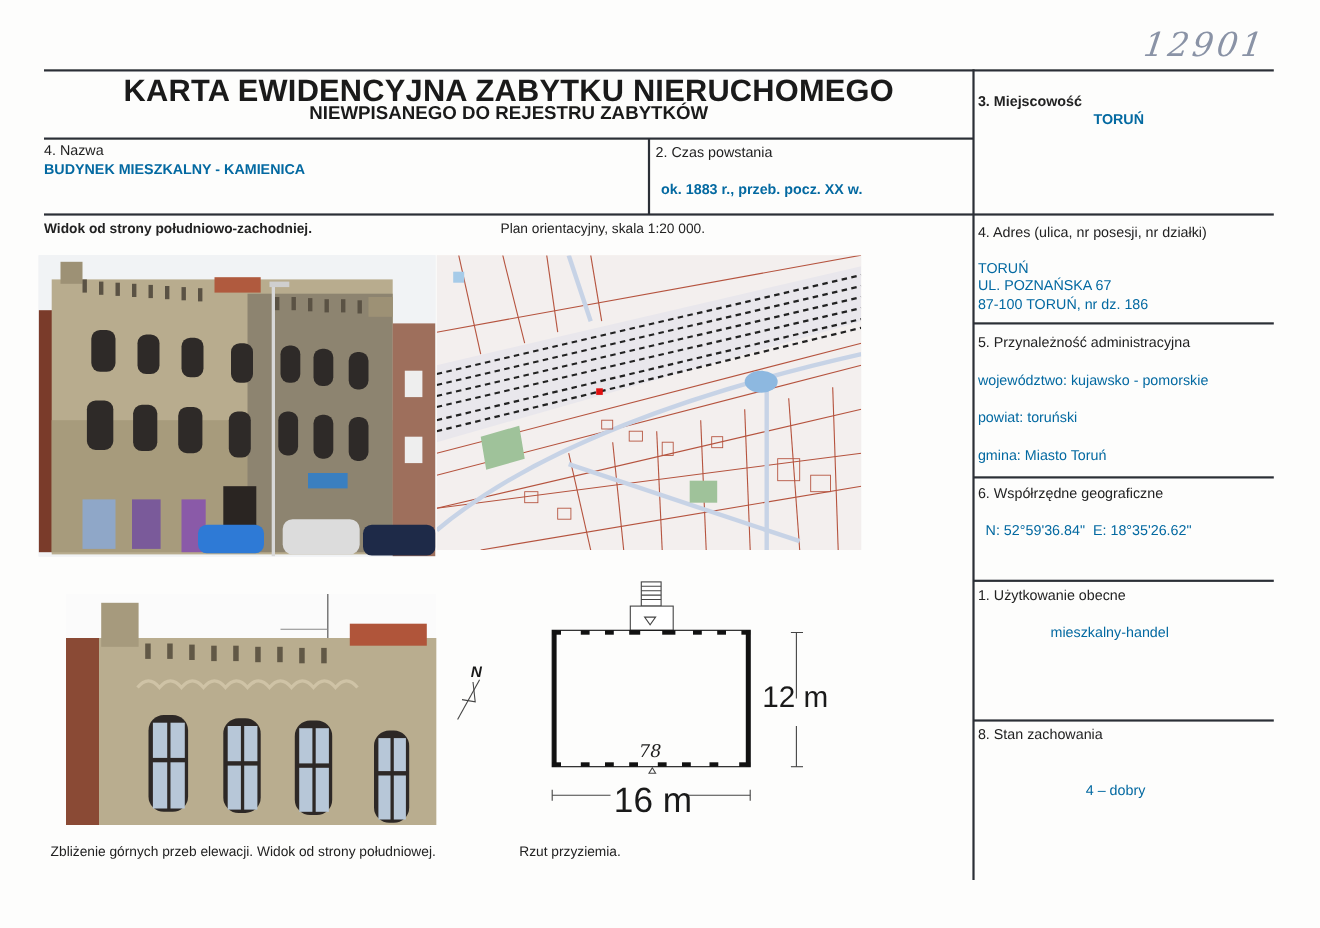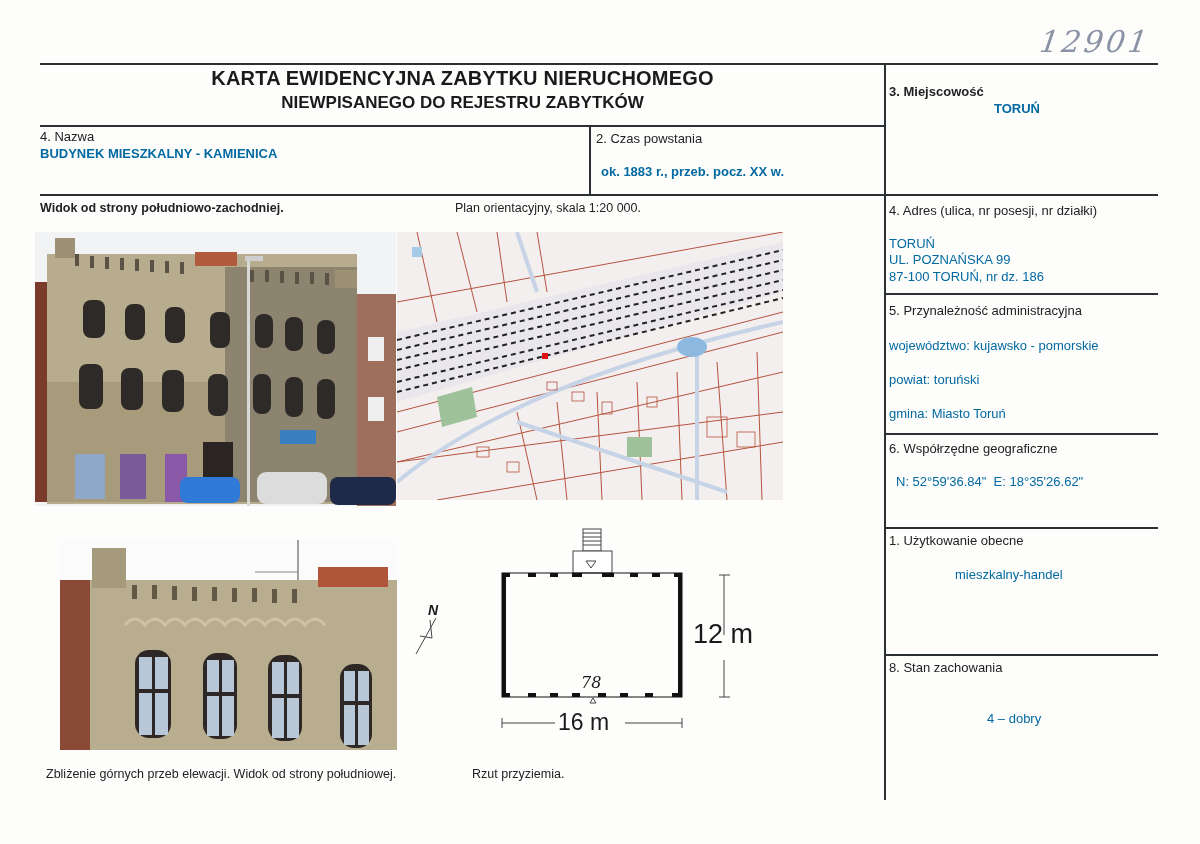--- a/index.html
+++ b/index.html
@@ -6,21 +6,21 @@
   body {
     width:1200px; height:844px; background:#fdfdfc; position:relative; overflow:hidden;
     font-family:"Liberation Sans", sans-serif; color:#1a1a1a;
   }
   .hl { position:absolute; height:2px; background:#2b2f36; }
   .vl { position:absolute; width:2px; background:#2b2f36; }
   .t { position:absolute; white-space:nowrap; }
   .lbl { font-size:13px; color:#222; }
   .val { font-size:13px; color:#0369a1; }
   .bold { font-weight:bold; }
-  .title1 { font-size:20px; font-weight:bold; left:40px; width:845px; text-align:center; top:67px; letter-spacing:0.2px;}
+  .title1 { font-size:28px; font-weight:bold; left:40px; width:845px; text-align:center; top:67px; letter-spacing:0.2px;}
   .title2 { font-size:17px; font-weight:bold; left:40px; width:845px; text-align:center; top:93px; }
   .handnum { font-family:"DejaVu Serif", serif; font-style:italic; font-size:30px; color:#8a93a6; left:1040px; top:24px; letter-spacing:3px; transform:skewX(-8deg);}
   .photo { position:absolute; overflow:hidden; }
   .caption { font-size:12.5px; color:#222; }
 </style>
 </head>
 <body>
 
 <div class="t handnum">12901</div>
 
@@ -41,21 +41,21 @@
 <div class="t val bold" style="left:40px; top:146px;">BUDYNEK MIESZKALNY - KAMIENICA</div>
 
 <div class="t lbl" style="left:596px; top:131px;">2. Czas powstania</div>
 <div class="t val bold" style="left:601px; top:164px;">ok. 1883 r., przeb. pocz. XX w.</div>
 
 <div class="t lbl" style="left:889px; top:84px;font-weight:bold;">3. Miejscowość</div>
 <div class="t val bold" style="left:994px; top:101px;">TORUŃ</div>
 
 <div class="t lbl" style="left:889px; top:203px;">4. Adres (ulica, nr posesji, nr działki)</div>
 <div class="t val" style="left:889px; top:236px;">TORUŃ</div>
-<div class="t val" style="left:889px; top:252px;">UL. POZNAŃSKA 99</div>
+<div class="t val" style="left:889px; top:252px;">UL. POZNAŃSKA 67</div>
 <div class="t val" style="left:889px; top:269px;">87-100 TORUŃ, nr dz. 186</div>
 
 <div class="t lbl" style="left:889px; top:303px;">5. Przynależność administracyjna</div>
 <div class="t val" style="left:889px; top:338px;">województwo: kujawsko - pomorskie</div>
 <div class="t val" style="left:889px; top:372px;">powiat: toruński</div>
 <div class="t val" style="left:889px; top:406px;">gmina: Miasto Toruń</div>
 
 <div class="t lbl" style="left:889px; top:441px;">6. Współrzędne geograficzne</div>
 <div class="t val" style="left:896px; top:474px; white-space:pre;">N: 52°59'36.84"  E: 18°35'26.62"</div>
 
@@ -307,13 +307,13 @@
     <line x1="229" y1="50" x2="240" y2="50" stroke="#444" stroke-width="1"></line>
     <line x1="229" y1="172" x2="240" y2="172" stroke="#444" stroke-width="1"></line>
     <line x1="12" y1="198" x2="65" y2="198" stroke="#444" stroke-width="1"></line>
     <line x1="135" y1="198" x2="192" y2="198" stroke="#444" stroke-width="1"></line>
     <line x1="12" y1="193" x2="12" y2="203" stroke="#444" stroke-width="1"></line>
     <line x1="192" y1="193" x2="192" y2="203" stroke="#444" stroke-width="1"></line>
   </svg>
 </div>
 <div class="t" style="left:581px; top:673px; font-family:'DejaVu Serif', serif; font-style:italic; font-size:16px;">78</div>
 <div class="t" style="left:693px; top:619px; font-size:27px;">12 m</div>
-<div class="t" style="left:558px; top:709px; font-size:23px;">16 m</div>
+<div class="t" style="left:558px; top:709px; font-size:32px;">16 m</div>
 
 </body></html>

